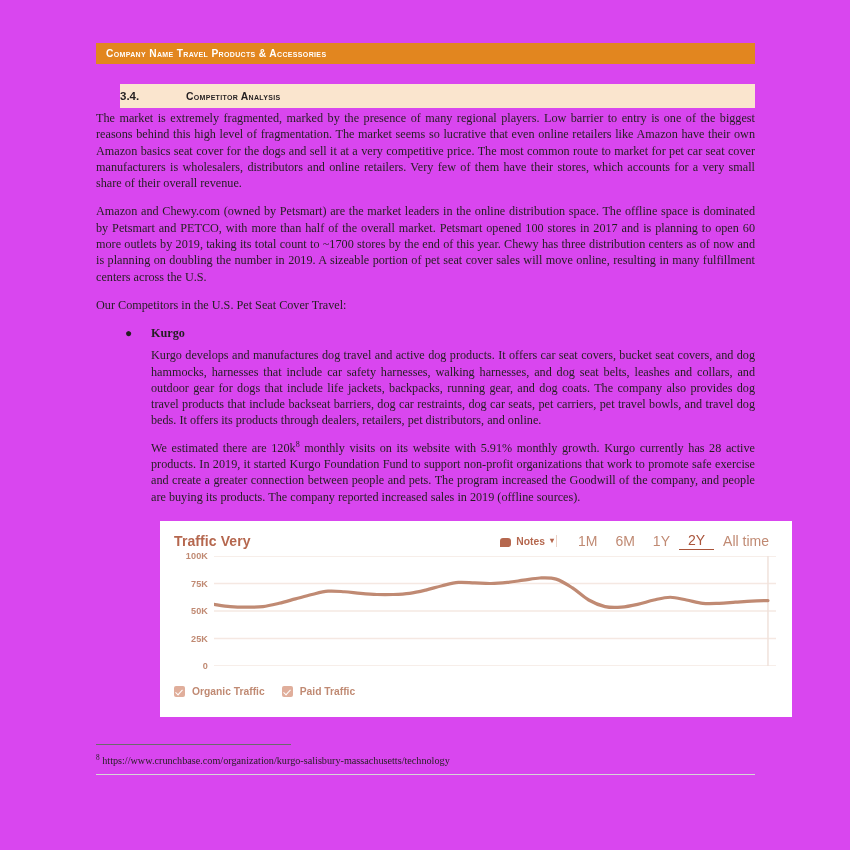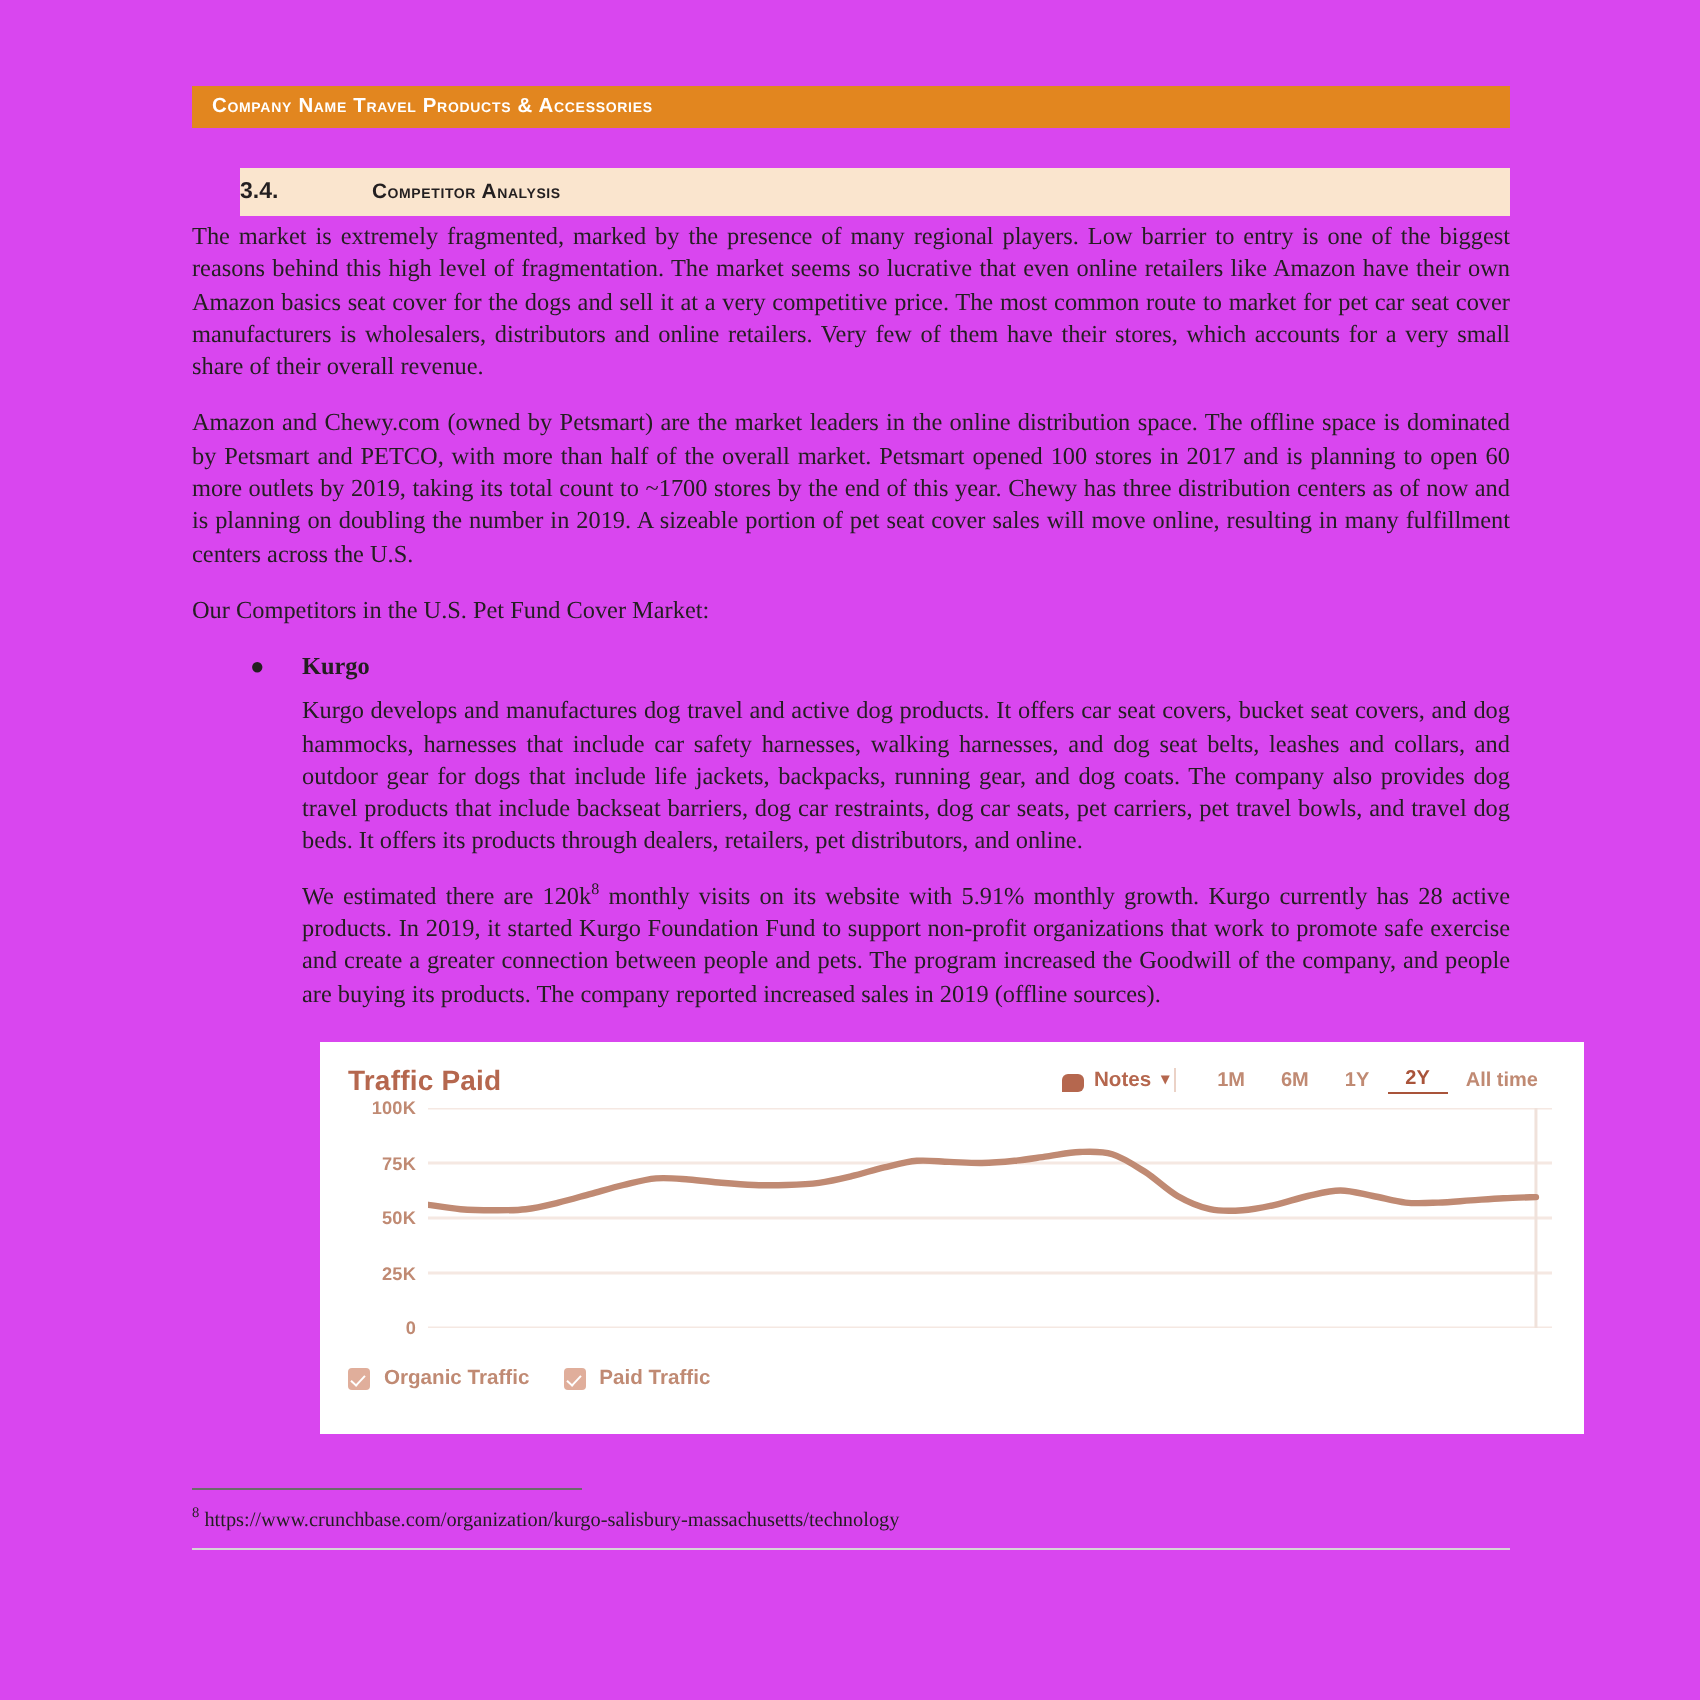--- a/index.html
+++ b/index.html
@@ -173,22 +173,22 @@
   }
   .ctrl-sep {
     width: 1px;
     height: 12px;
     background: #EBD2C7;
     margin: 0 12px 0 2px;
   }
   .range-opt {
     padding: 0 9px;
     color: #C08A73;
-    font-size: 10px;
-    font-weight: 700;
+    font-size: 14px;
+    font-weight: 400;
   }
   .range-opt.active {
     color: #A9543A;
     border-bottom: 1.4px solid #A9543A;
     padding-bottom: 1px;
   }
   .chart-plot-wrap {
     position: relative;
     height: 118px;
     margin: 2px 10px 0 14px;
@@ -312,38 +312,38 @@
   <div class="section-band">
     <span class="section-num">3.4.</span>
     <span class="section-title">Competitor Analysis</span>
   </div>
 
   <div class="body-col">
     <p class="para">The market is extremely fragmented, marked by the presence of many regional players. Low barrier to entry is one of the biggest reasons behind this high level of fragmentation. The market seems so lucrative that even online retailers like Amazon have their own Amazon basics seat cover for the dogs and sell it at a very competitive price. The most common route to market for pet car seat cover manufacturers is wholesalers, distributors and online retailers. Very few of them have their stores, which accounts for a very small share of their overall revenue.</p>
 
     <p class="para">Amazon and Chewy.com (owned by Petsmart) are the market leaders in the online distribution space. The offline space is dominated by Petsmart and PETCO, with more than half of the overall market. Petsmart opened 100 stores in 2017 and is planning to open 60 more outlets by 2019, taking its total count to ~1700 stores by the end of this year. Chewy has three distribution centers as of now and is planning on doubling the number in 2019.   A sizeable portion of pet seat cover sales will move online, resulting in many fulfillment centers across the U.S.</p>
 
-    <p class="para lead">Our Competitors in the U.S. Pet Fund Cover Market:</p>
+    <p class="para lead">Our Competitors in the U.S. Pet Seat Cover Travel:</p>
 
     <div class="bullet-row">
       <span class="bullet-dot">●</span>
       <span class="bullet-label">Kurgo</span>
     </div>
 
     <div class="indent-block">
       <p class="para">Kurgo develops and manufactures dog travel and active dog products. It offers car seat covers, bucket seat covers, and dog hammocks, harnesses that include car safety harnesses, walking harnesses, and dog seat belts, leashes and collars, and outdoor gear for dogs that include life jackets, backpacks, running gear, and dog coats. The company also provides dog travel products that include backseat barriers, dog car restraints, dog car seats, pet carriers, pet travel bowls, and travel dog beds. It offers its products through dealers, retailers, pet distributors, and online.</p>
 
       <p class="para"><span>We estimated there are 120k</span><sup class="fn">8</sup><span> monthly visits on its website with 5.91% monthly growth. Kurgo currently has 28 active products. In 2019, it started Kurgo Foundation Fund to support non-profit organizations that work to promote safe exercise and create a greater connection between people and pets. The program increased the Goodwill of the company, and people are buying its products. The company reported increased sales in 2019 (offline sources).</span></p>
     </div>
   </div>
 
   <div class="chart-card">
 
     <div class="chart-head">
-      <div class="chart-title">Traffic Paid</div>
+      <div class="chart-title">Traffic Very</div>
 
       <div class="chart-controls">
         <div class="notes-btn">
           <span class="bubble-icon"></span>
           <span>Notes</span>
           <span class="chev">▾</span>
         </div>
         <div class="ctrl-sep"></div>
         <div class="range-opt">1M</div>
         <div class="range-opt">6M</div>

